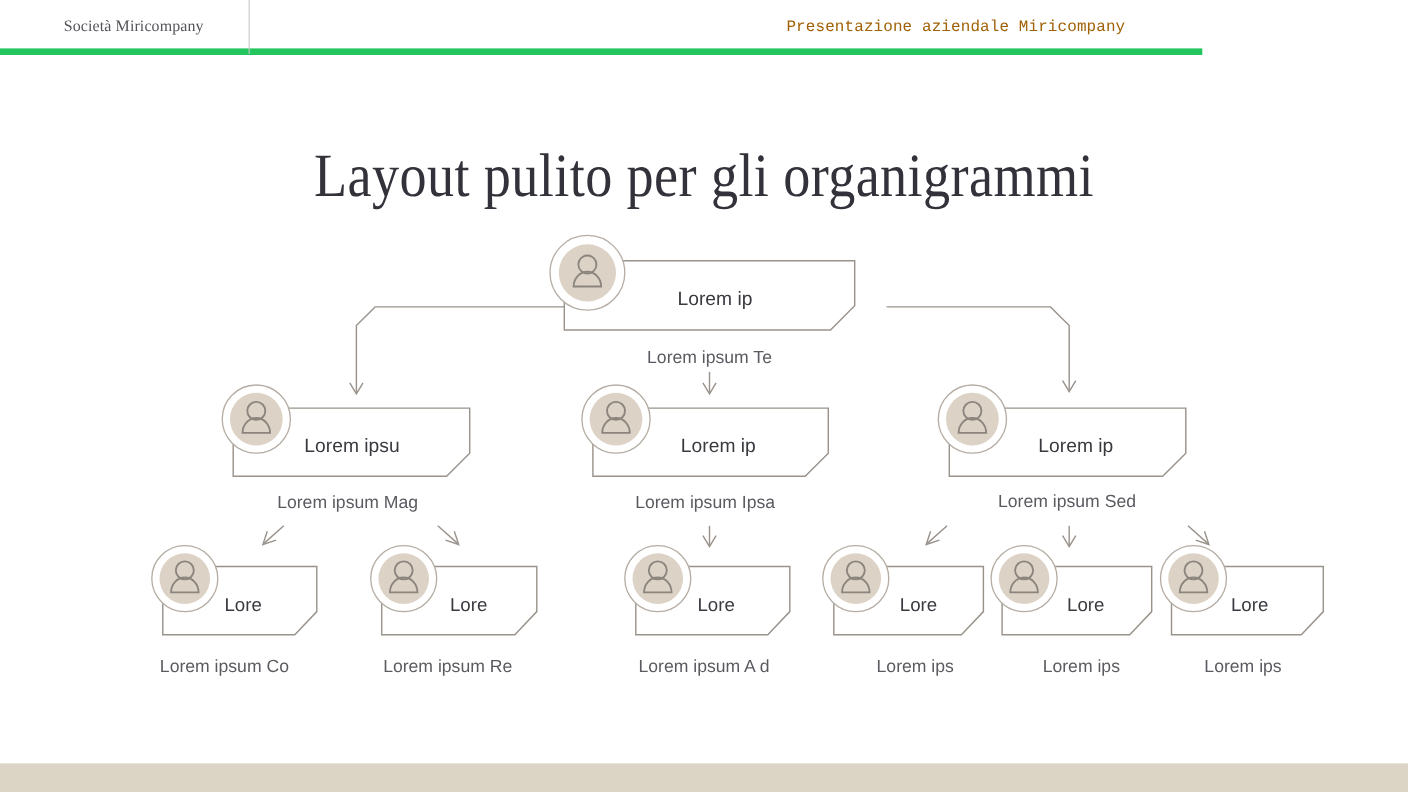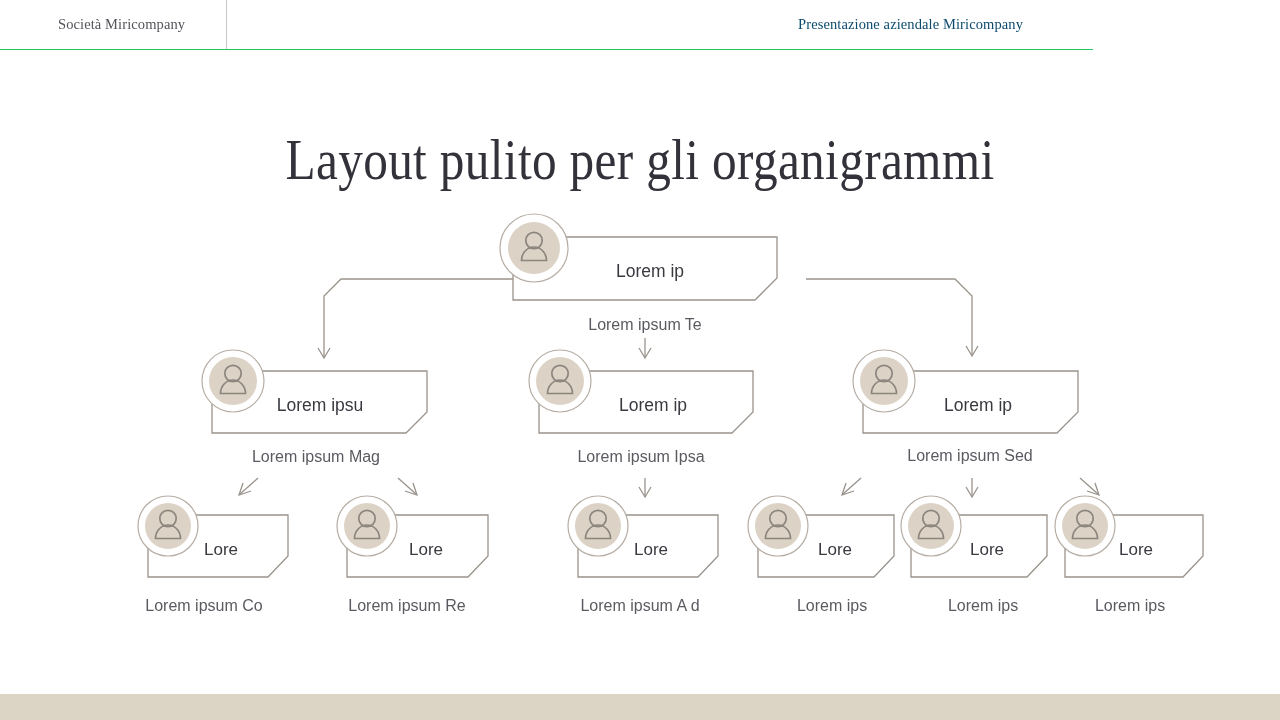--- a/index.html
+++ b/index.html
@@ -15,21 +15,21 @@
     position: relative;
   }
 
   
   .slide-header {
     position: absolute;
     left: 0;
     top: 0;
     width: 1093px;
     height: 50px;
-    border-bottom: 1px solid #22c55e;
+    border-bottom: 6px solid #22c55e;
     box-sizing: border-box;
   }
   .header-left {
     position: absolute;
     left: 0;
     top: 0;
     width: 227px;
     height: 49px;
     border-right: 1px solid #C9C9C9;
     box-sizing: border-box;
@@ -44,23 +44,23 @@
     letter-spacing: 0.1px;
     white-space: nowrap;
   }
   .header-right-text {
     position: absolute;
     right: 70px;
     top: 0;
     height: 49px;
     display: flex;
     align-items: center;
-    font-family: Liberation Serif, serif;
+    font-family: Liberation Mono, monospace;
     font-size: 14.5px;
-    color: #0c4a6e;
+    color: #a16207;
     letter-spacing: 0.1px;
     white-space: nowrap;
     margin-left: 35px;
   }
 
   
   .slide-title {
     position: absolute;
     left: 0;
     top: 128px;

